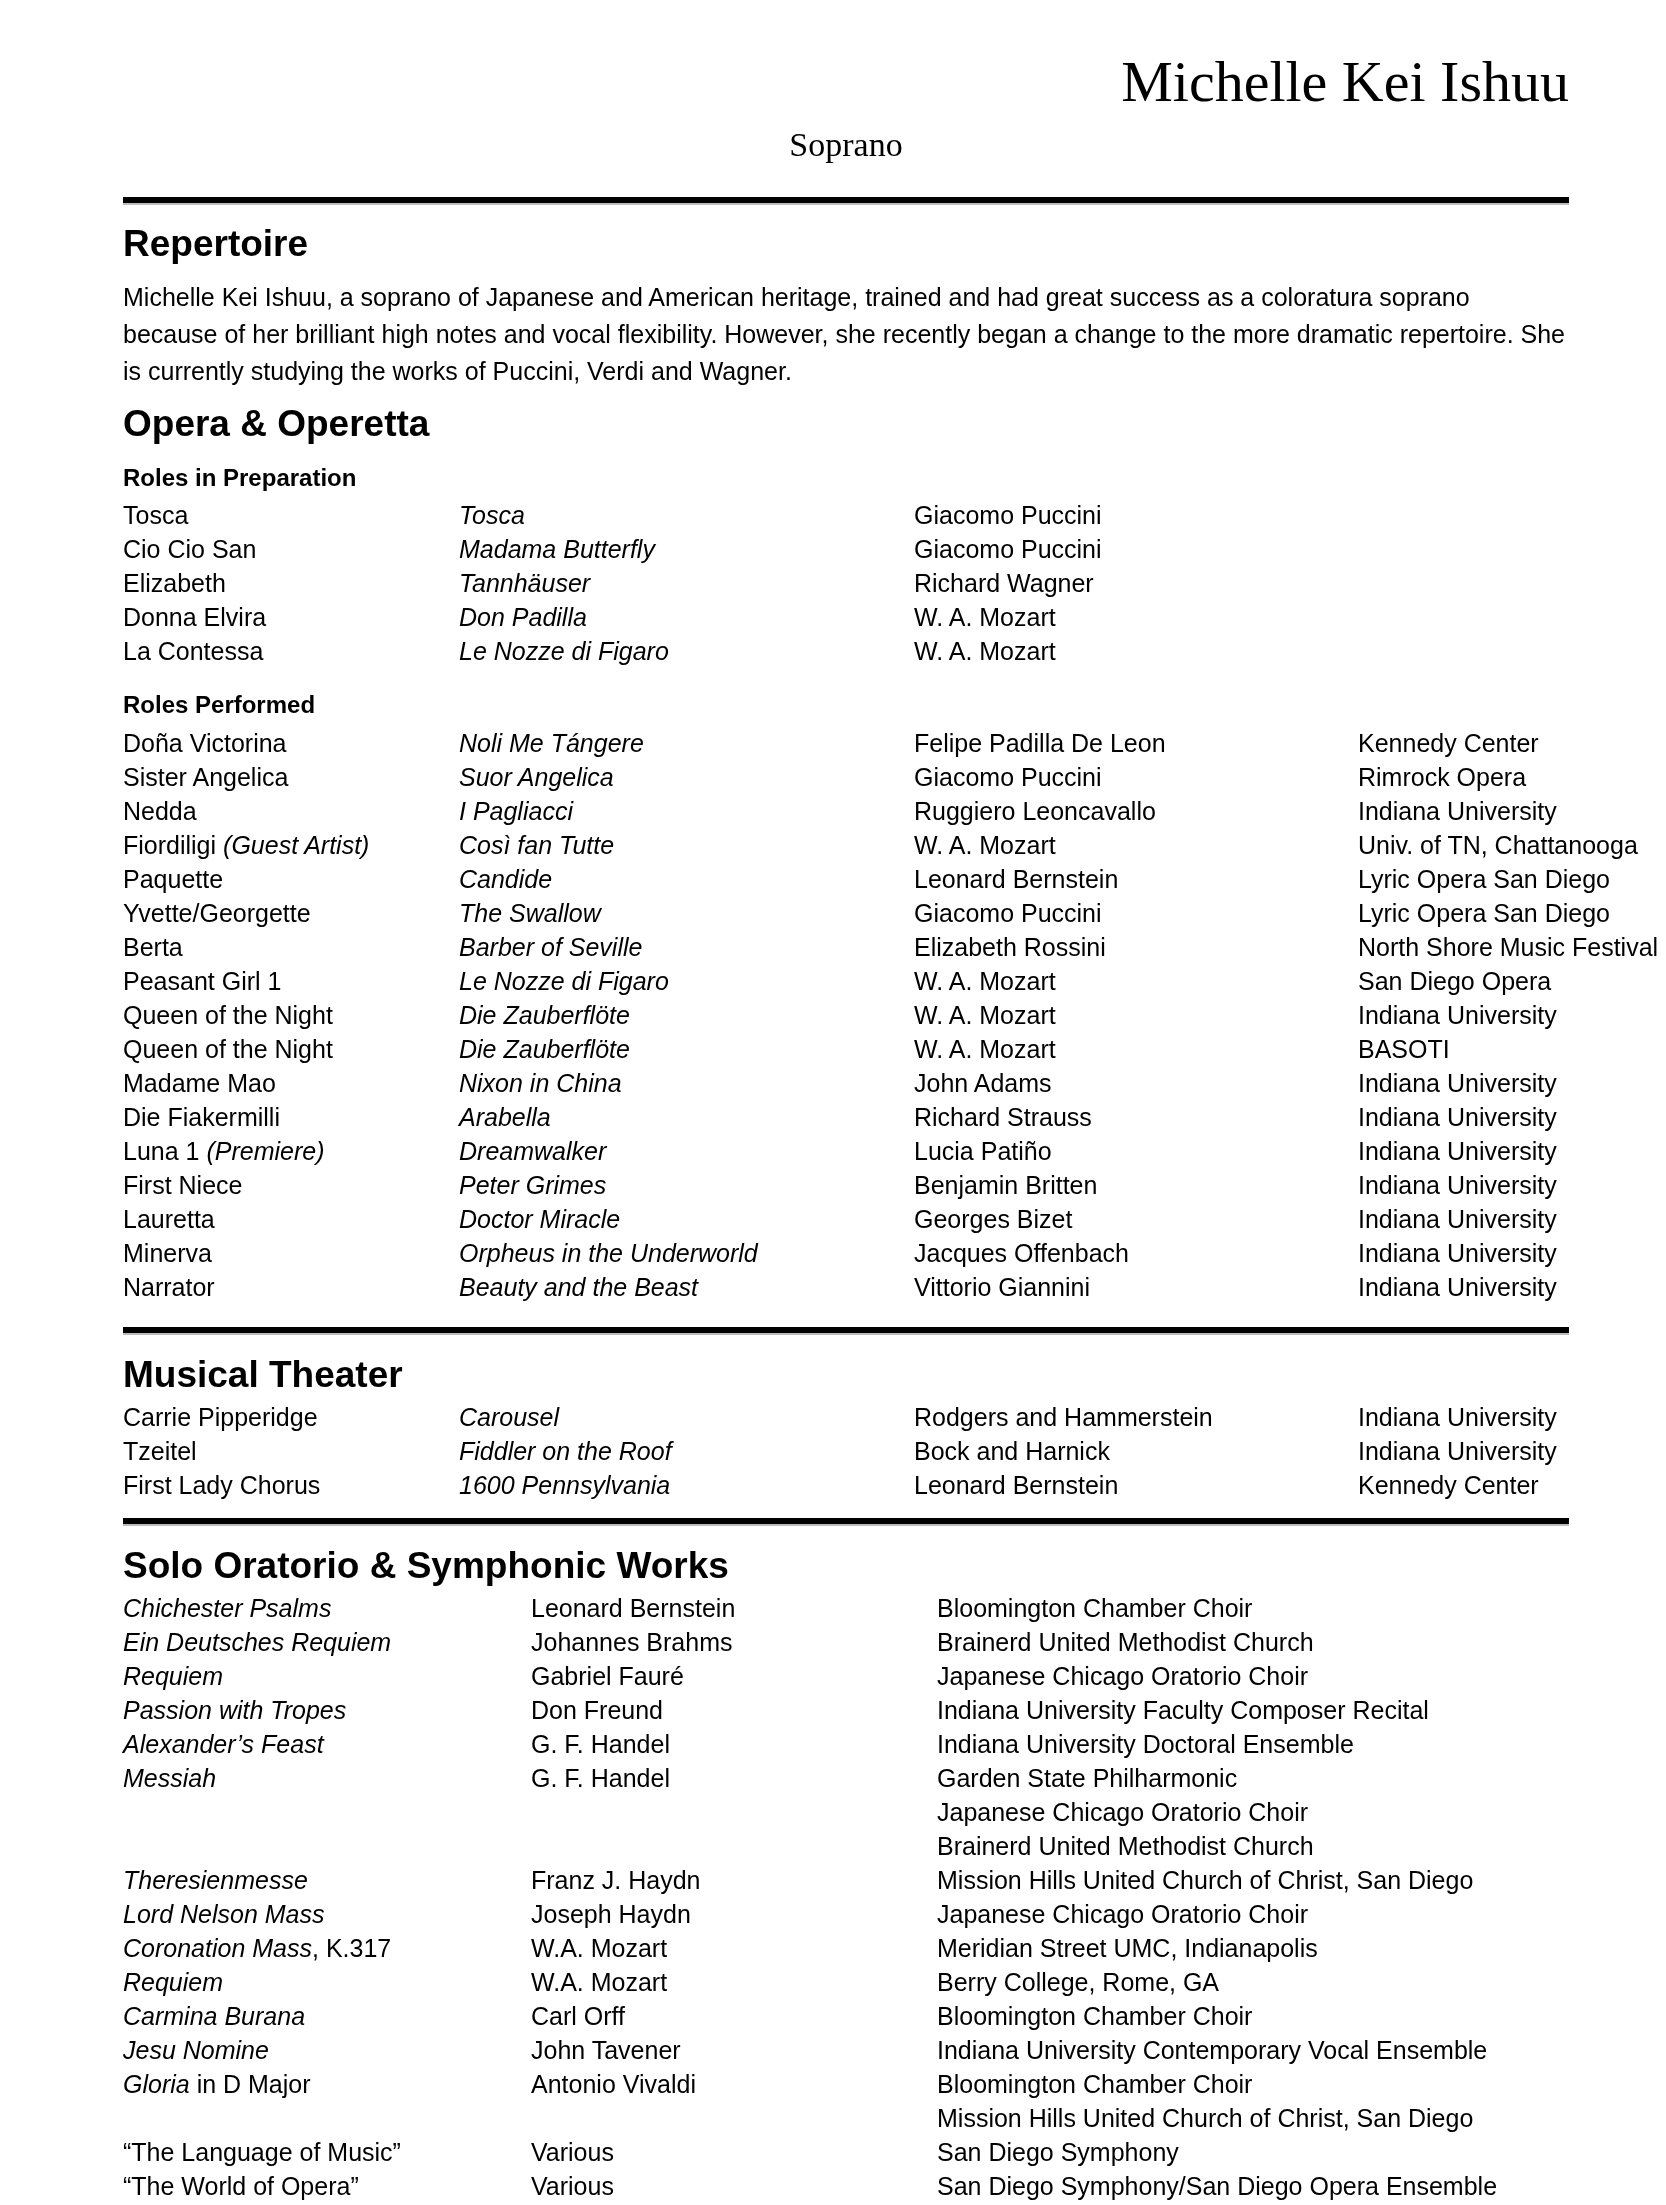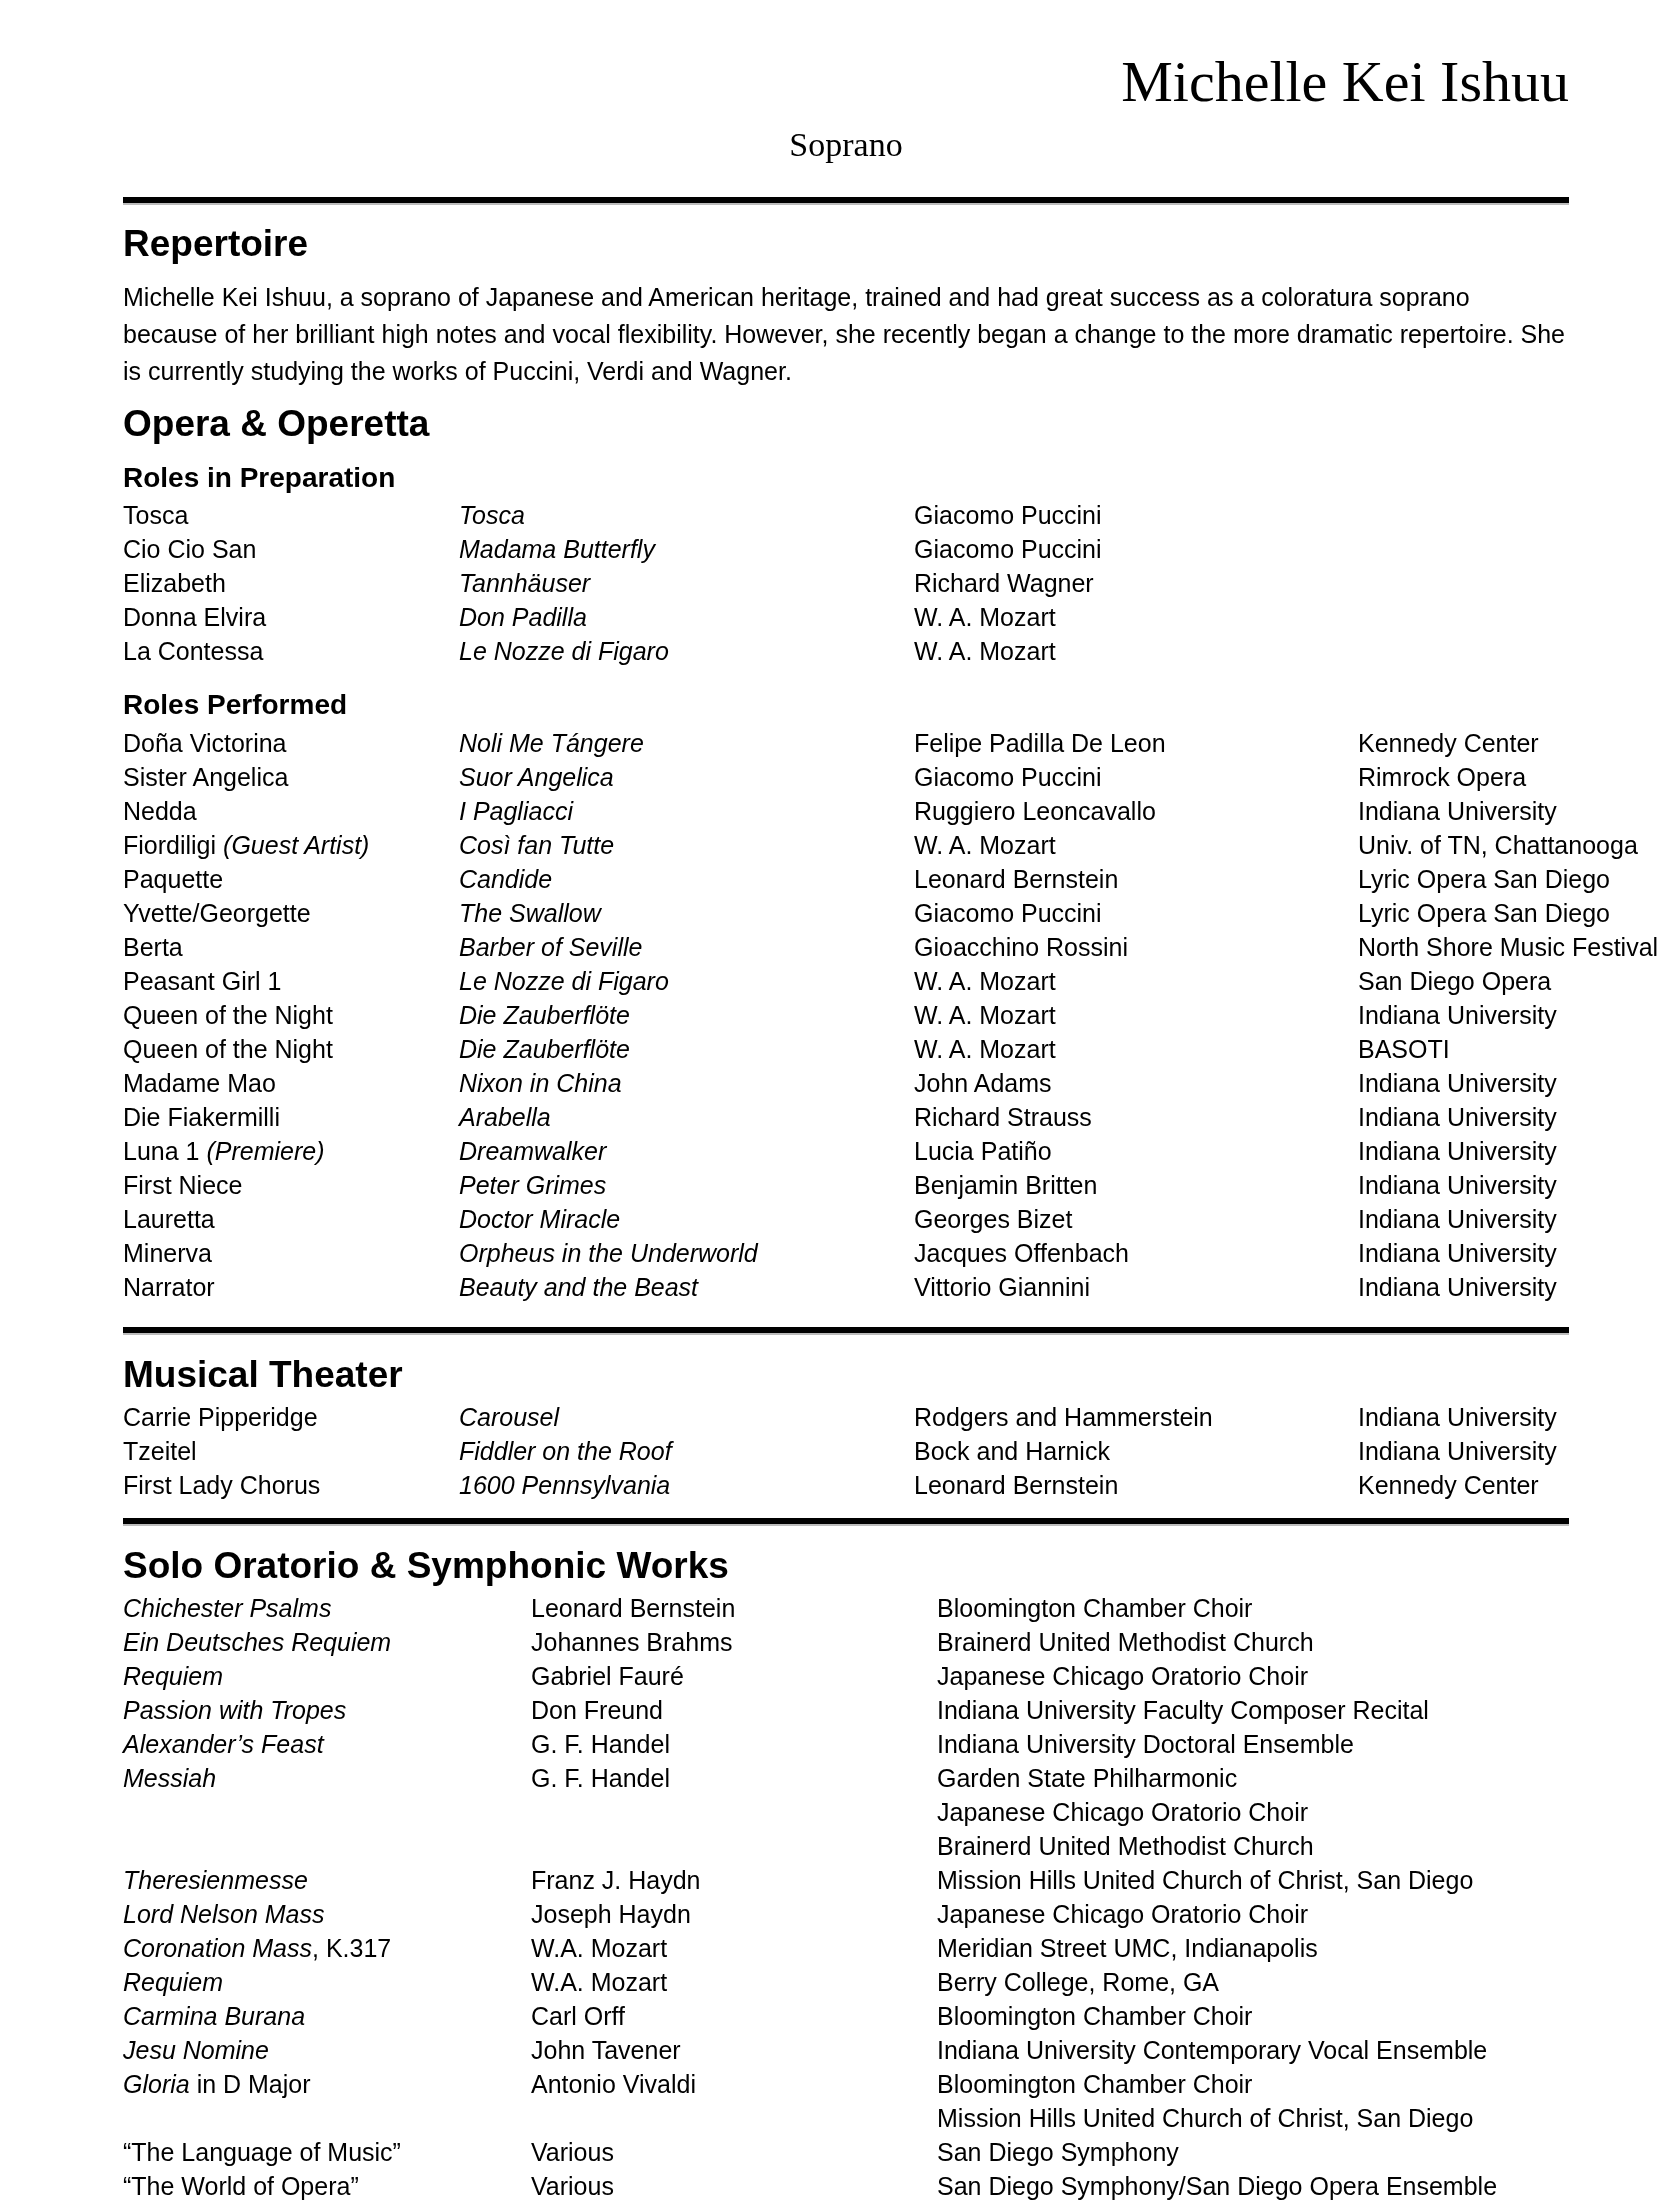--- a/index.html
+++ b/index.html
@@ -19,21 +19,21 @@
     text-align:center; margin-top:10.6px;
   }
 
   .rule { height:1.8px; border-top:6.2px solid #000; border-bottom:2.2px solid #bcbcbc; }
   .rule.r1 { margin-top:34px; }
   .rule.r2 { margin-top:23px; }
   .rule.r3 { margin-top:16px; }
 
   h2 { font-size:37px; line-height:44px; font-weight:700; margin:0; }
   h2.mt40 { margin-top:17.6px; } h2.mt56 { margin-top:12px; }
-  h3 { font-size:28px; line-height:35px; font-weight:700; margin:0; }
+  h3 { font-size:24px; line-height:35px; font-weight:700; margin:0; }
   h3.mt30 { margin-top:13.2px; } h3.mt44 { margin-top:19.4px; }
 
   .intro { margin:13.2px 0 0; line-height:37px; }
 
   .tbl { margin-top:3.5px; }
   .row { display:grid; line-height:34px; white-space:nowrap; }
   .roles .row { grid-template-columns:296px 415px 404px 1fr;gap:40px; }
   .orat  .row { grid-template-columns:408px 406px 1fr; }
   .it { font-style:italic; }
   .note { font-style:italic; margin-left:7px; }
@@ -126,21 +126,21 @@
         </div>
       <div class="row">
           <span><span>Yvette/Georgette</span><span class="note"></span></span>
           <span class="it">The Swallow</span>
           <span>Giacomo Puccini</span>
           <span>Lyric Opera San Diego</span>
         </div>
       <div class="row">
           <span><span>Berta</span><span class="note"></span></span>
           <span class="it">Barber of Seville</span>
-          <span>Gioacchino Rossini</span>
+          <span>Elizabeth Rossini</span>
           <span>North Shore Music Festival</span>
         </div>
       <div class="row">
           <span><span>Peasant Girl 1</span><span class="note"></span></span>
           <span class="it">Le Nozze di Figaro</span>
           <span>W. A. Mozart</span>
           <span>San Diego Opera</span>
         </div>
       <div class="row">
           <span><span>Queen of the Night</span><span class="note"></span></span>

